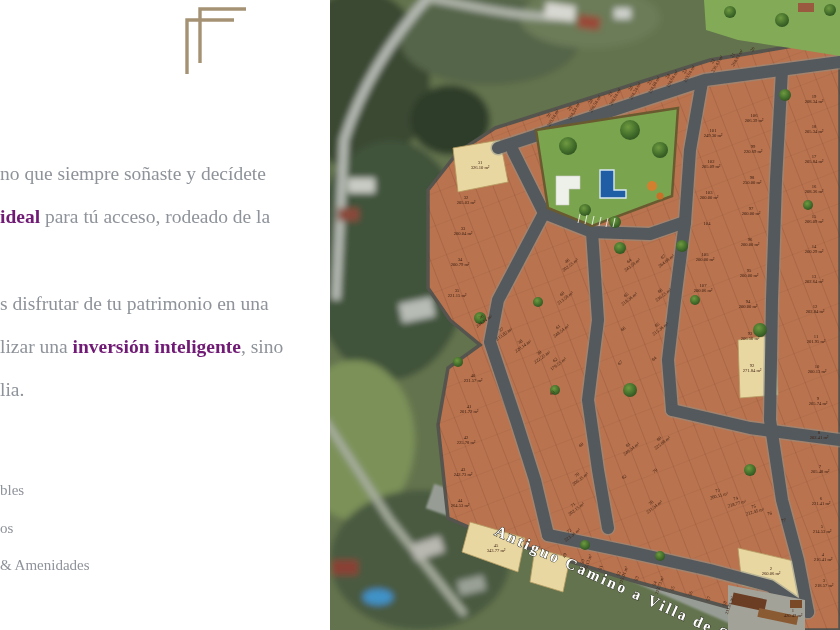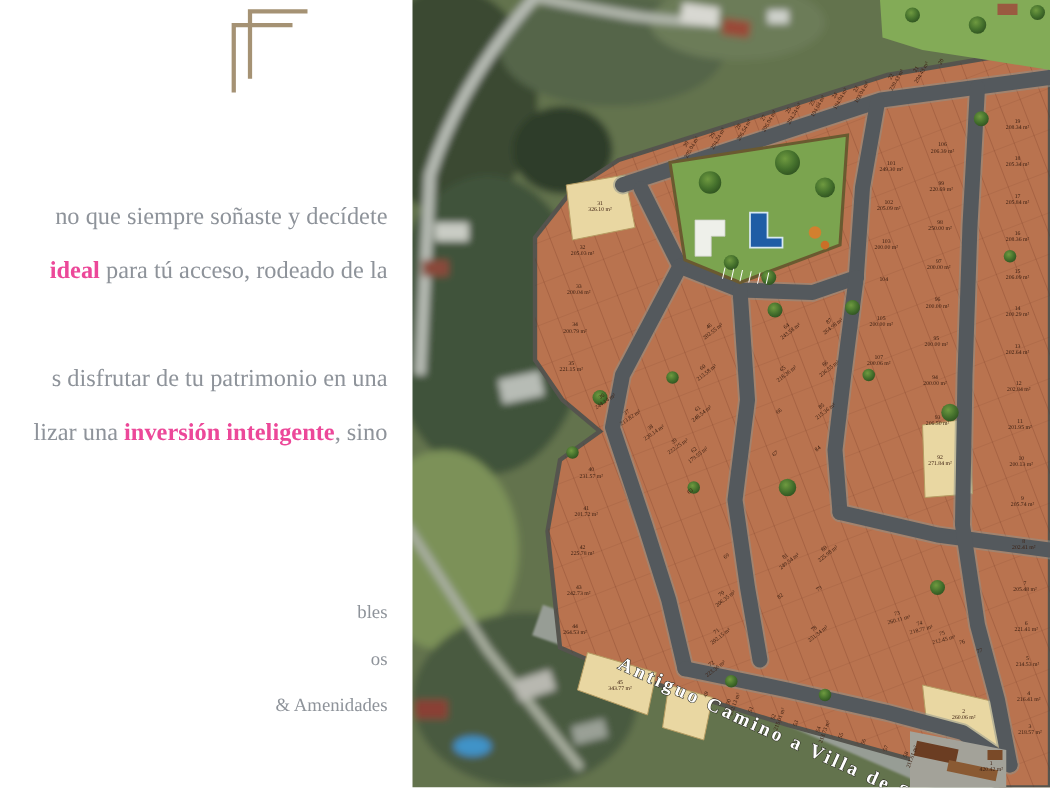--- a/index.html
+++ b/index.html
@@ -1,24 +1,24 @@
 <!DOCTYPE html>
 <html><head>
 <meta charset="utf-8">
 <style>
   html,body{margin:0;padding:0;}
   body{width:840px;height:630px;overflow:hidden;position:relative;background:#ffffff;
        font-family:"Liberation Serif", serif;}
-  .left-panel{position:absolute;left:0;top:0;width:330px;height:630px;background:#fff;text-align:right;}
+  .left-panel{position:absolute;left:0;top:0;width:330px;height:630px;background:#fff;}
   .logo{position:absolute;left:178px;top:2px;width:78px;height:82px;}
   .heading-clip{position:absolute;left:0;top:100px;width:10px;height:34px;overflow:hidden;}
   .heading-clip span{position:absolute;left:-14px;top:0;font-size:27px;font-weight:700;
        color:#b3a182;font-family:"Liberation Serif",serif;}
   .para{position:absolute;left:0;width:310px;color:#8e939a;font-size:19.5px;line-height:43px;}
-  .para .b{font-weight:700;color:#ec4899;}
+  .para .b{font-weight:700;color:#701a75;}
   .para-intro{top:152px;}
   .para-pricing{top:282px;}
   .feature-list{position:absolute;left:0;top:472px;width:310px;color:#8e939a;font-size:15px;}
   .feature-list .item{height:37.5px;line-height:37.5px;}
   .map-wrap{position:absolute;left:330px;top:0;width:510px;height:630px;}
   svg text{font-family:"Liberation Serif",serif;}
   .lot-label{fill:#3d2012;font-size:4.6px;text-anchor:middle;}
   .road-label{fill:#ffffff;stroke:#2b2b22;stroke-width:0.9px;paint-order:stroke;
        font-size:15.5px;font-weight:700;letter-spacing:2.5px;}
 </style>
@@ -37,20 +37,21 @@
   </div>
 
   <div class="para para-intro">
       <div class="line"><span>no que siempre soñaste y decídete</span></div>
       <div class="line"><span class="b">ideal</span><span> para tú acceso, rodeado de la</span></div>
     </div>
 
   <div class="para para-pricing">
       <div class="line"><span>s disfrutar de tu patrimonio en una</span></div>
       <div class="line"><span>lizar una </span><span class="b">inversión inteligente</span><span>, sino</span></div>
+      <div class="line"><span>lia.</span></div>
     </div>
 
   <div class="feature-list">
       <div class="item">bles</div>
       <div class="item">os</div>
       <div class="item">&amp; Amenidades</div>
     </div>
 </div>
 
 <div class="map-wrap">

